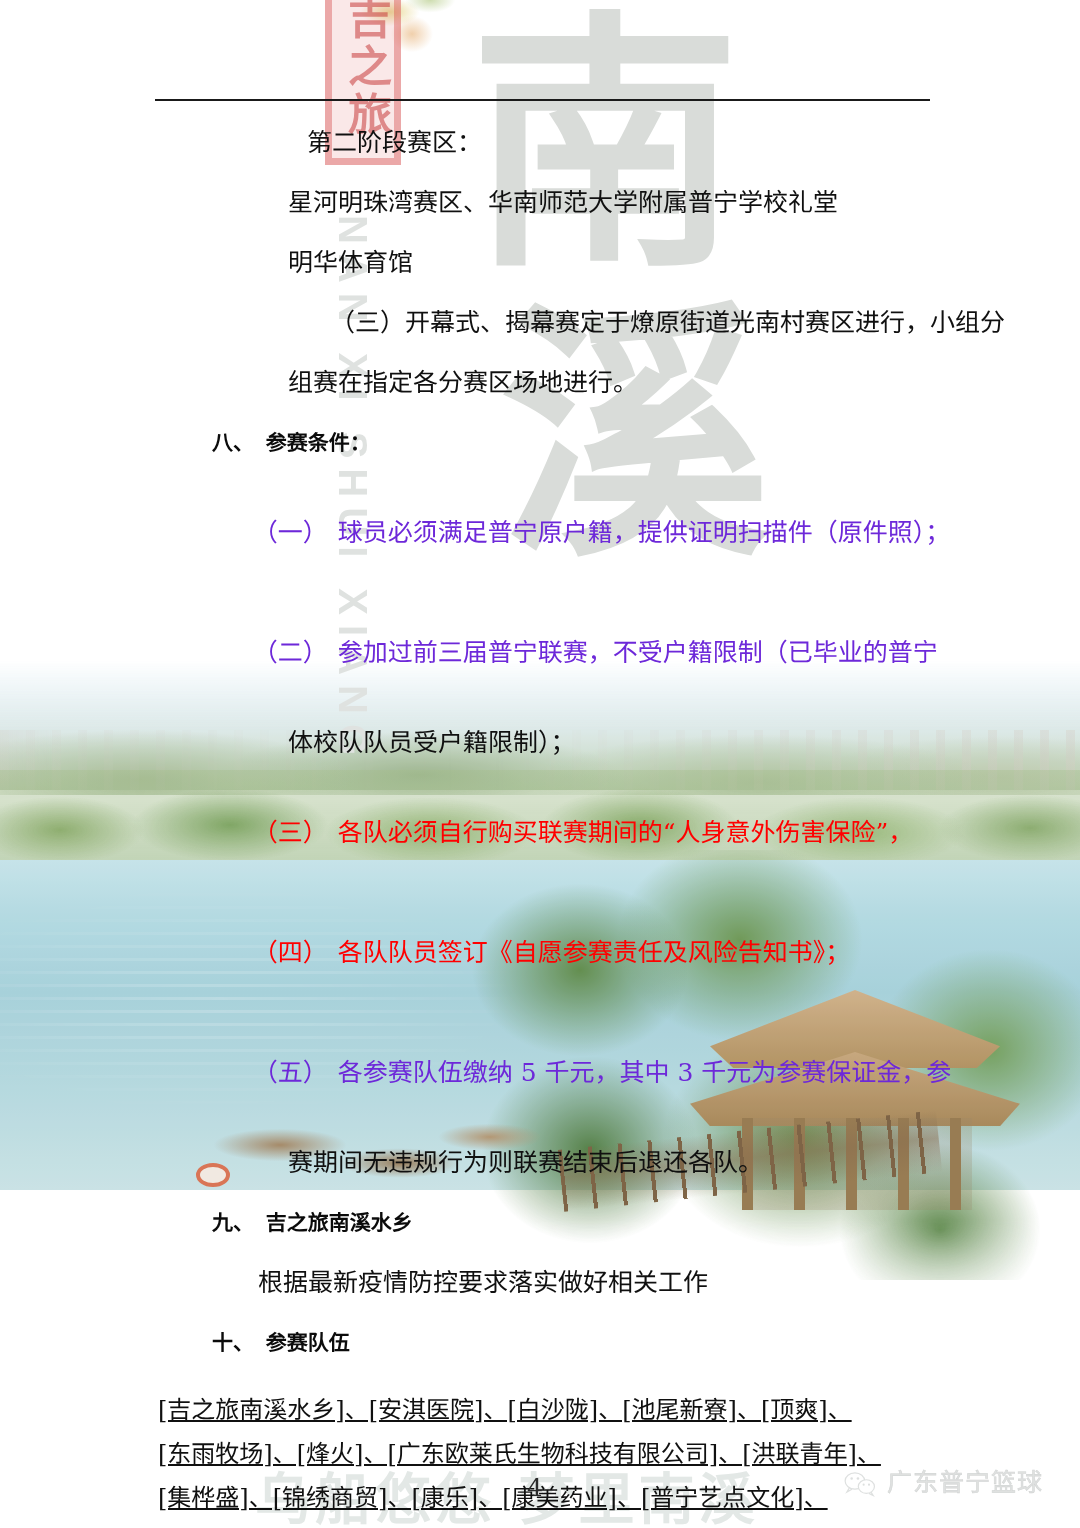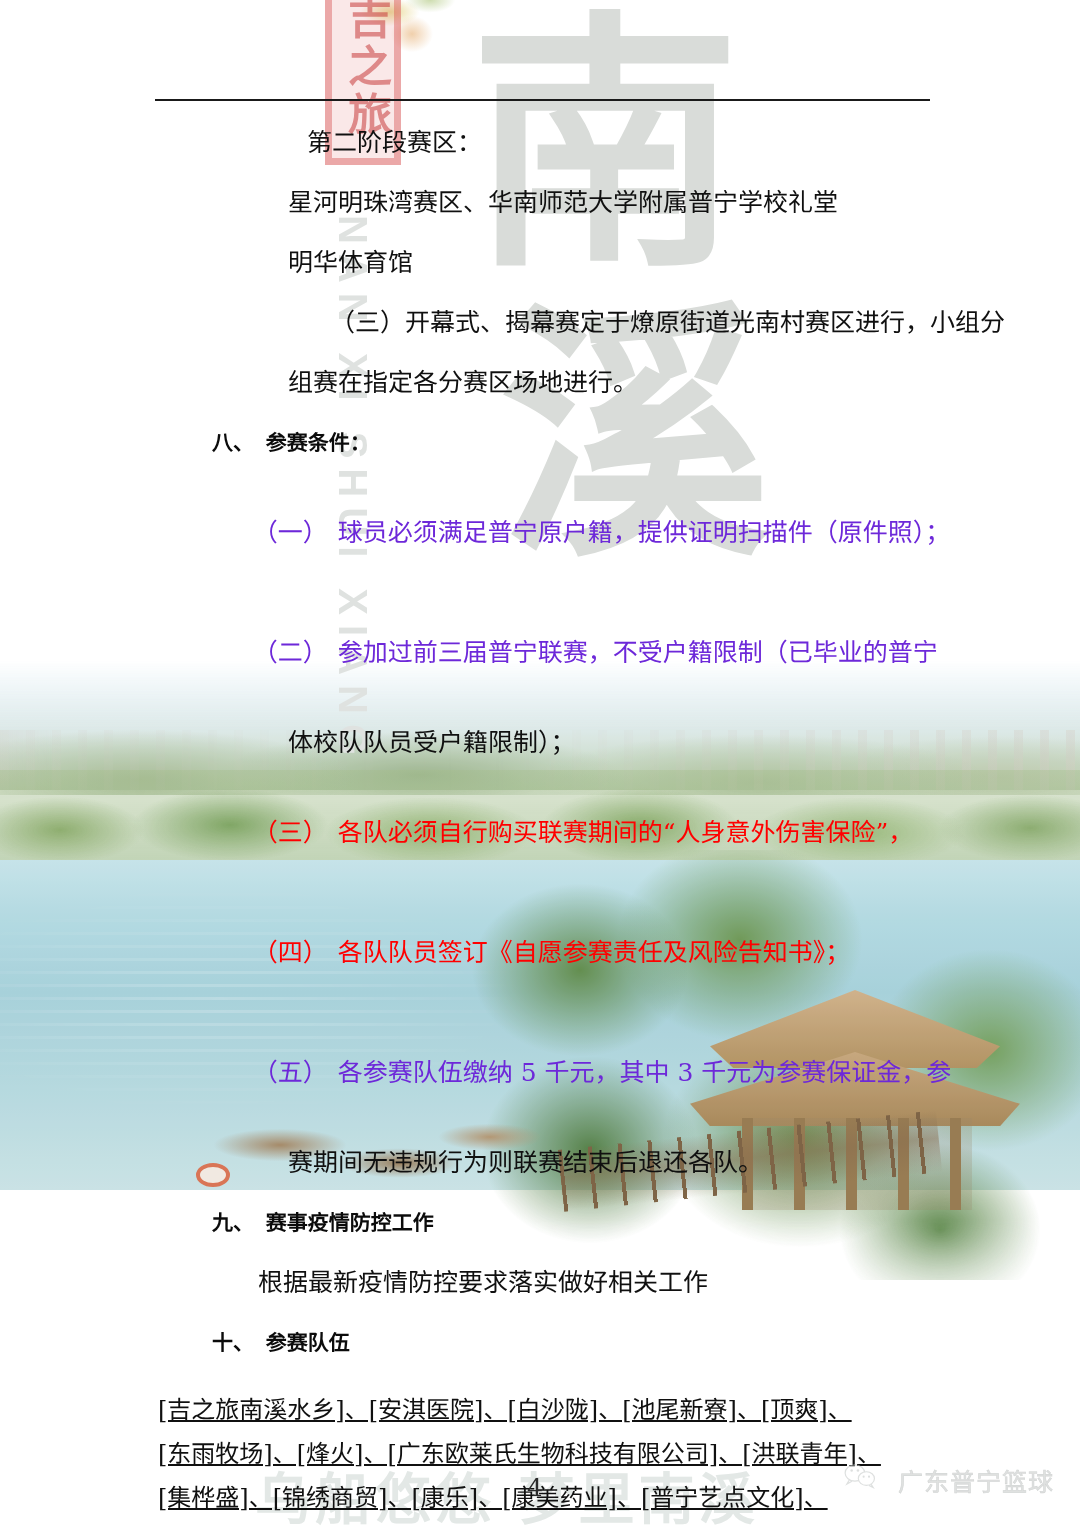--- a/index.html
+++ b/index.html
@@ -310,22 +310,22 @@
     font-size: 25px;
     color: #2b2b2b;
     z-index: 5;
     font-family: "DejaVu Serif", "Liberation Serif", serif;
   }
   .account-badge {
     position: absolute;
     left: 843px;
     top: 1462px;
     display: flex;
-    align-items: flex-start;
-    gap: 21px;
+    align-items: flex-end;
+    gap: 10px;
     z-index: 5;
     opacity: 0.58;
   }
   .account-badge .label {
     font-size: 25px;
     color: #c9cccb;
     letter-spacing: 1px;
     white-space: pre;
     font-family: "Liberation Sans", sans-serif;
     -webkit-text-stroke: 0.6px #b4b8b7;
@@ -394,21 +394,21 @@
 
     <div class="item red">
       <span class="marker">（四）</span><span>各队队员签订《自愿参赛责任及风险告知书》；</span>
     </div>
 
     <div class="item">
       <span class="marker">（五）</span><span>各参赛队伍缴纳 5 千元，其中 3 千元为参赛保证金，参</span>
     </div>
     <div class="line ind-cont">赛期间无违规行为则联赛结束后退还各队。</div>
 
-    <div class="heading">九、  赛事疫情防控工作</div>
+    <div class="heading">九、  吉之旅南溪水乡</div>
     <div class="line ind-center">根据最新疫情防控要求落实做好相关工作</div>
 
     <div class="heading">十、  参赛队伍</div>
 
     <div class="teams">
       <div class="tline">[吉之旅南溪水乡]、[安淇医院]、[白沙陇]、[池尾新寮]、[顶爽]、</div>
       <div class="tline">[东雨牧场]、[烽火]、[广东欧莱氏生物科技有限公司]、[洪联青年]、</div>
       <div class="tline">[集桦盛]、[锦绣商贸]、[康乐]、[康美药业]、[普宁艺点文化]、</div>
       <div class="tline">[桥柱新寮]、[支云酒业]、[岁岁吉祥鸡]、[西社西湖]、[新旺]、</div>
 

